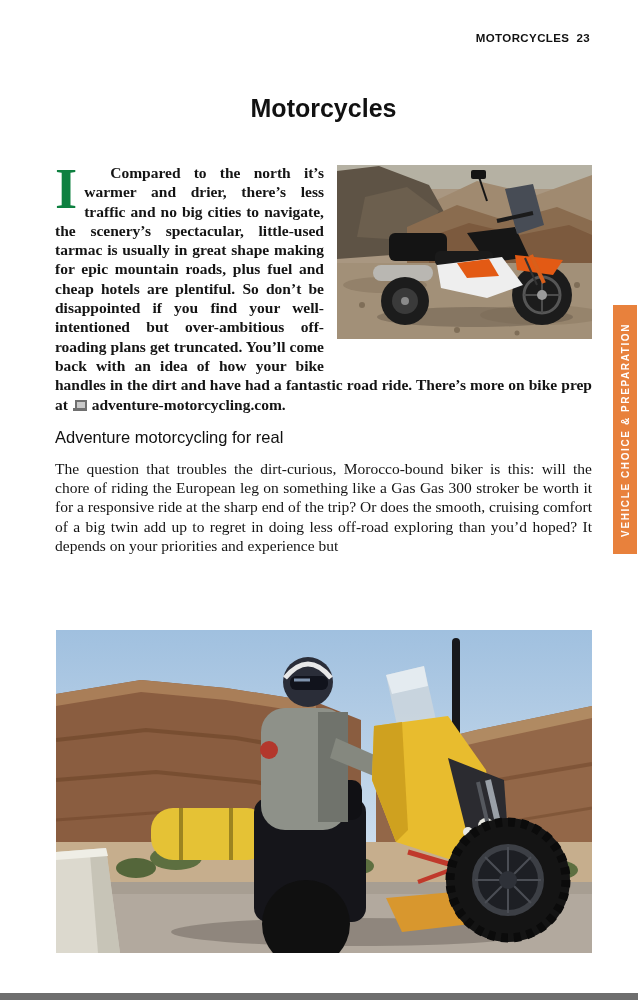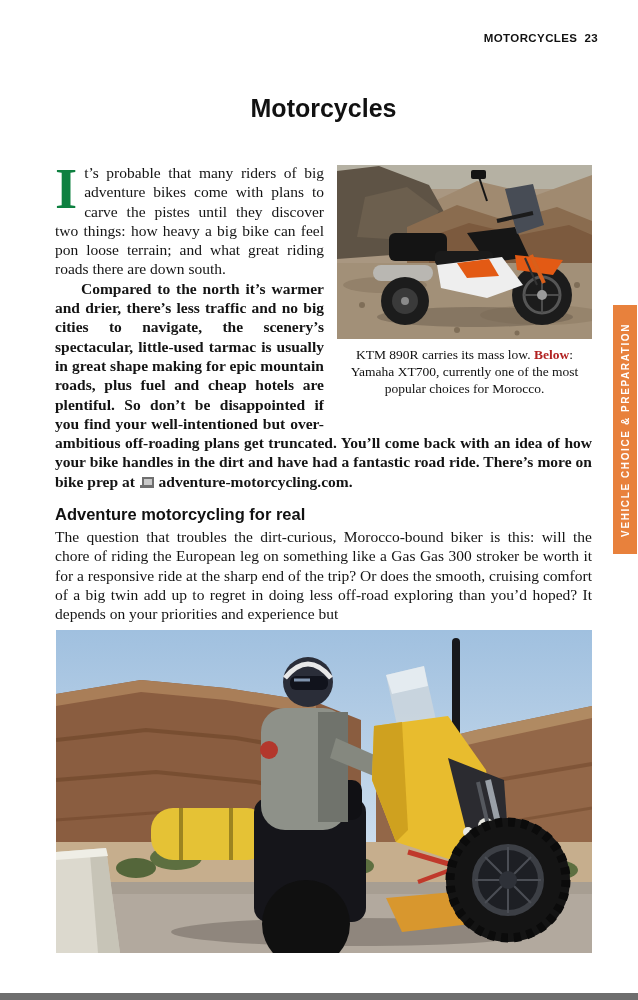--- a/index.html
+++ b/index.html
@@ -6,21 +6,21 @@
   .page{
     position:relative;
     width:638px;height:1000px;
     background:#ffffff;
     overflow:hidden;
     font-family:"Liberation Serif", serif;
     color:#161616;
   }
   
   .running-header{
-    position:absolute;top:32px;right:40px;
+    position:absolute;top:32px;right:48px;
     font-family:"Liberation Sans", sans-serif;
     font-weight:bold;font-size:11.5px;letter-spacing:0.4px;
     color:#111;
   }
   .running-header .pgnum{margin-left:7px;}
   
   .title{
     position:absolute;top:94px;left:55px;width:537px;
     margin:0;text-align:center;
     font-family:"Liberation Sans", sans-serif;
@@ -47,23 +47,23 @@
   }
   .body-text.indent{text-indent:26px;font-weight:bold;}
   .dropcap{
     float:left;
     color:var(--dropcap-green,#0e8040);
     font-weight:bold;
     font-size:57px;line-height:46px;
     margin:3px 7px 0 0;
   }
   .section-heading{
-    margin:14px 0 3px 0;
-    font-family:"Liberation Sans", sans-serif;
-    font-weight:bold;font-size:16.5px;color:#111;
+    margin:14px 0 12px 0;
+    font-family:"Liberation Sans", sans-serif;
+    font-weight:normal;font-size:16.5px;color:#111;
   }
   
   .pc-icon{
     display:inline-block;position:relative;
     width:14px;height:11px;vertical-align:-1px;margin:0 1px;
   }
   .pc-icon::before{
     content:"";position:absolute;left:2px;top:0;
     width:8px;height:6px;
     border:2px solid #6f6f6f;background:#c9c9c9;
@@ -142,27 +142,24 @@
           <polygon points="120,98 152,94 162,111 130,113" fill="#e35a14"></polygon>
           <polygon points="178,90 226,95 216,110 180,105" fill="#e35a14"></polygon>
           <polygon points="168,24 196,19 207,60 180,69" fill="#474c55"></polygon>
           <line x1="150" y1="36" x2="142" y2="12" stroke="#141414" stroke-width="2"></line>
           <rect x="134" y="5" width="15" height="9" rx="2" fill="#141414"></rect>
           <line x1="160" y1="56" x2="196" y2="48" stroke="#1b1b1b" stroke-width="4"></line>
           <line x1="194" y1="90" x2="207" y2="118" stroke="#d95f1a" stroke-width="4"></line>
           <line x1="188" y1="93" x2="200" y2="120" stroke="#333333" stroke-width="2"></line>
         </svg>
       </div>
-      <div class="caption">
-        <span>KTM 890R carries its mass low. </span><span class="below">Below</span><span>: Yamaha XT700, currently one of the most popular choices for Morocco.</span>
-      </div>
     </div>
 
     <p class="body-text">
-      <span class="dropcap">I</span><span>t’s probable that many riders of big adventure bikes come with plans to carve the pistes until they discover two things: how heavy a big bike can feel pon loose terrain; and what great riding roads there are down south.</span>
+      <span class="dropcap">I</span>
     </p>
 
     <p class="body-text indent">
       <span>Compared to the north it’s warmer and drier, there’s less traffic and no big cities to navigate, the scenery’s spectacular, little-used tarmac is usually in great shape making for epic mountain roads, plus fuel and cheap hotels are plentiful. So don’t be disappointed if you find your well-intentioned but over-ambitious off-roading plans get truncated. You’ll come back with an idea of how your bike handles in the dirt and have had a fantastic road ride. There’s more on bike prep at </span><span class="pc-icon"></span> <span>adventure-motorcycling.com</span><span>.</span>
     </p>
 
     <h2 class="section-heading">Adventure motorcycling for real</h2>
 
     <p class="body-text">The question that troubles the dirt-curious, Morocco-bound biker is this: will the chore of riding the European leg on something like a Gas Gas 300 stroker be worth it for a responsive ride at the sharp end of the trip? Or does the smooth, cruising comfort of a big twin add up to regret in doing less off-road exploring than you’d hoped? It depends on your priorities and experience but</p>
 

